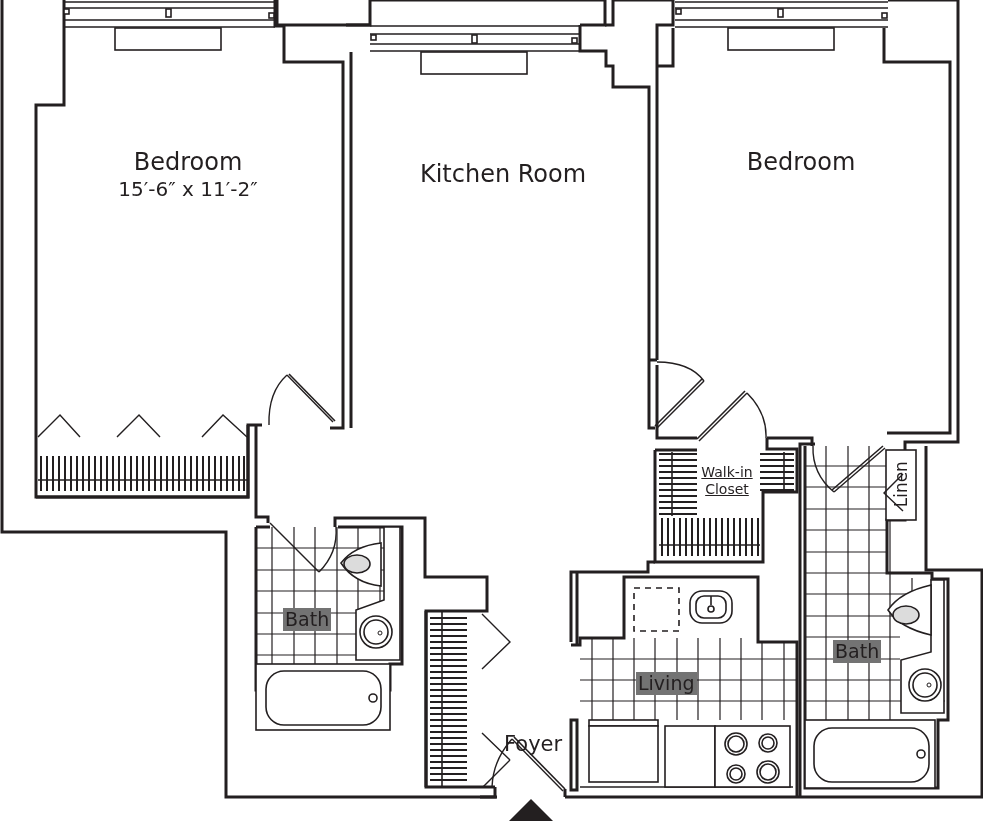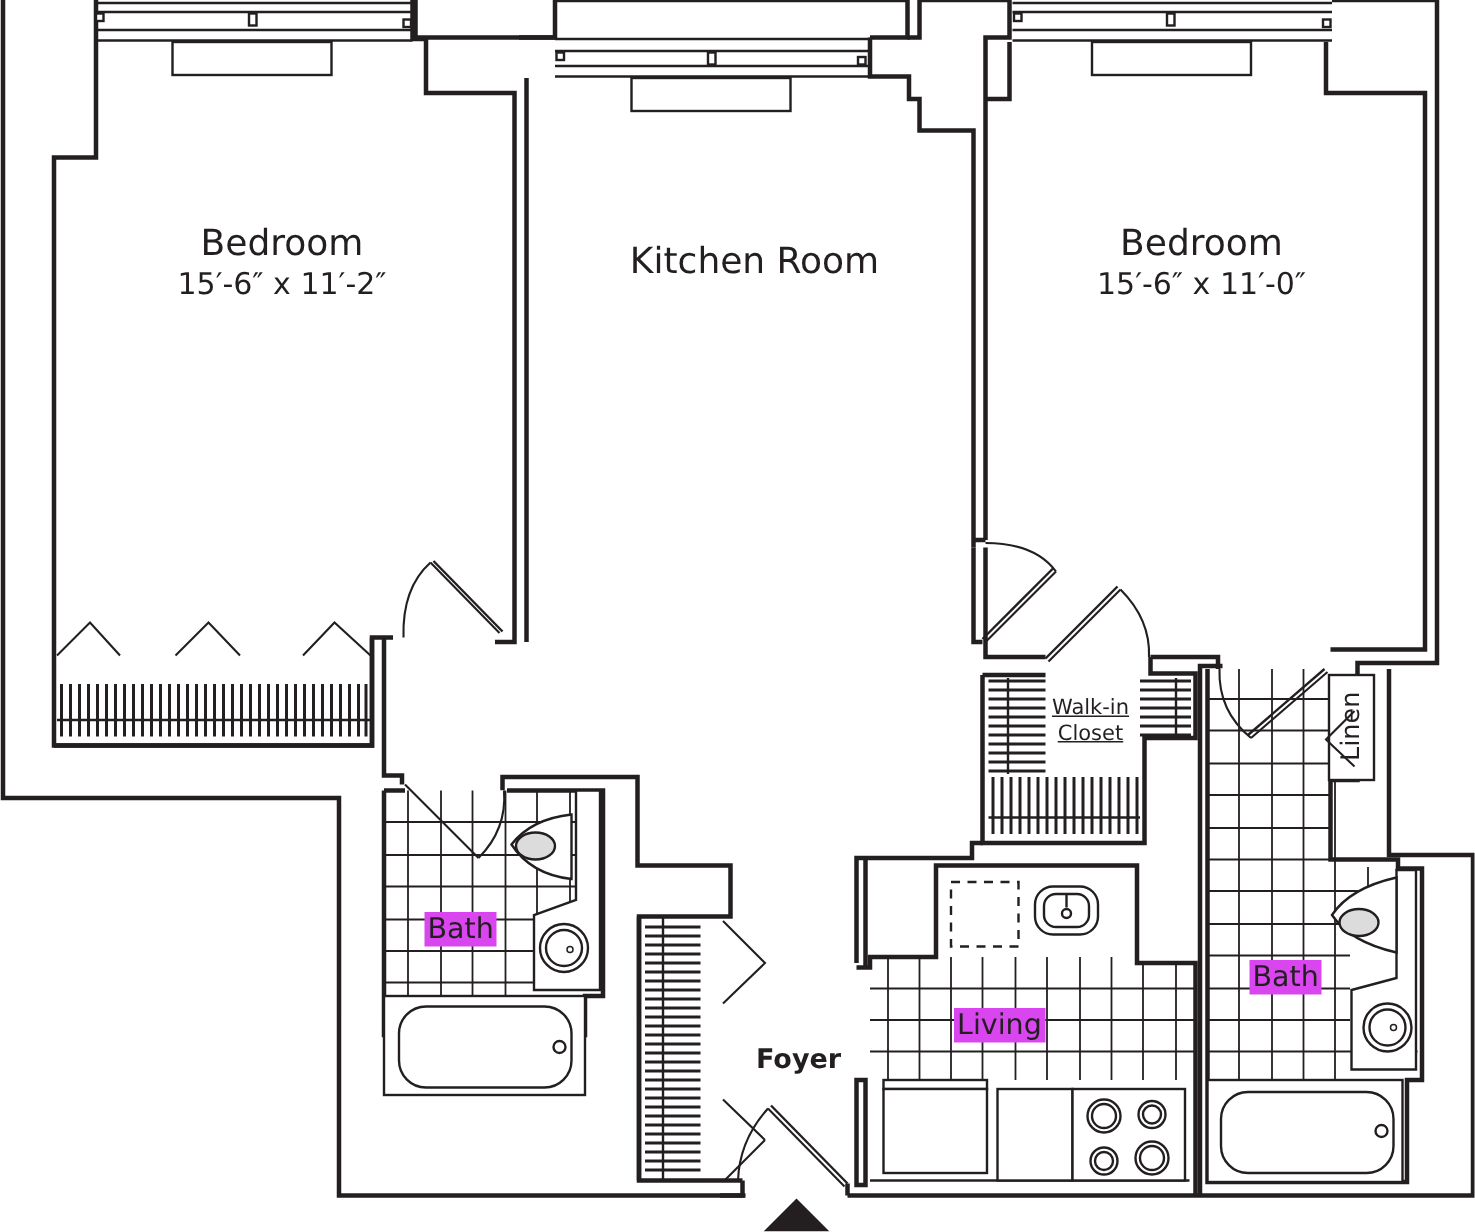--- a/index.html
+++ b/index.html
@@ -17,21 +17,21 @@
   .label {
     position: absolute;
     font-family: "DejaVu Sans", sans-serif;
     color: #231f20;
     text-align: center;
     white-space: nowrap;
     line-height: 1.2;
   }
   .room-title { font-size: 24px; margin-top: 44px; }
   .room-dim { font-size: 20px; }
-  .small-label { font-size: 19px; background: #d946ef; padding: 0 2px; text-align: center; }
+  .small-label { font-size: 19px; background: #737373; padding: 0 2px; text-align: center; }
   .tiny-label { font-size: 14px; background: #fff; text-decoration: underline; }
 </style>
 </head>
 <body>
 
 <svg id="plan" viewBox="0 0 983 821" xmlns="http://www.w3.org/2000/svg">
 
   <g>
 
     <path class="wall" d="M2,0 L2,532 L226,532 L226,797 L497,797"></path>
@@ -350,29 +350,28 @@
   <div class="room-title">Bedroom</div>
   <div class="room-dim">15′-6″ x 11′-2″</div>
 </div>
 
 <div class="label" style="left:418px; top:116px; width:170px;">
   <div class="room-title">Kitchen Room</div>
 </div>
 
 <div class="label" style="left:721px; top:104px; width:160px;">
   <div class="room-title">Bedroom</div>
-  <div class="room-dim">15′-6″ x 11′-0″</div>
 </div>
 
 <div class="label small-label" style="left:283px; top:608px;">Bath</div>
 
 <div class="label tiny-label" style="left:698px; top:464px; width:58px;">
   <div>Walk-in</div>
   <div>Closet</div>
 </div>
 
 <div class="label small-label" style="left:636px; top:672px;">Living</div>
 
-<div class="label" style="left:504px; top:696px; font-size:18px;font-weight:bold;">Foyer</div>
+<div class="label" style="left:504px; top:732px; font-size:21px;">Foyer</div>
 
 <div class="label small-label" style="left:833px; top:640px;">Bath</div>
 
 <div class="label" style="left:873px; top:474px; font-size:17px; transform: rotate(-90deg); transform-origin: center; width:56px;">Linen</div>
 
 </body></html>

